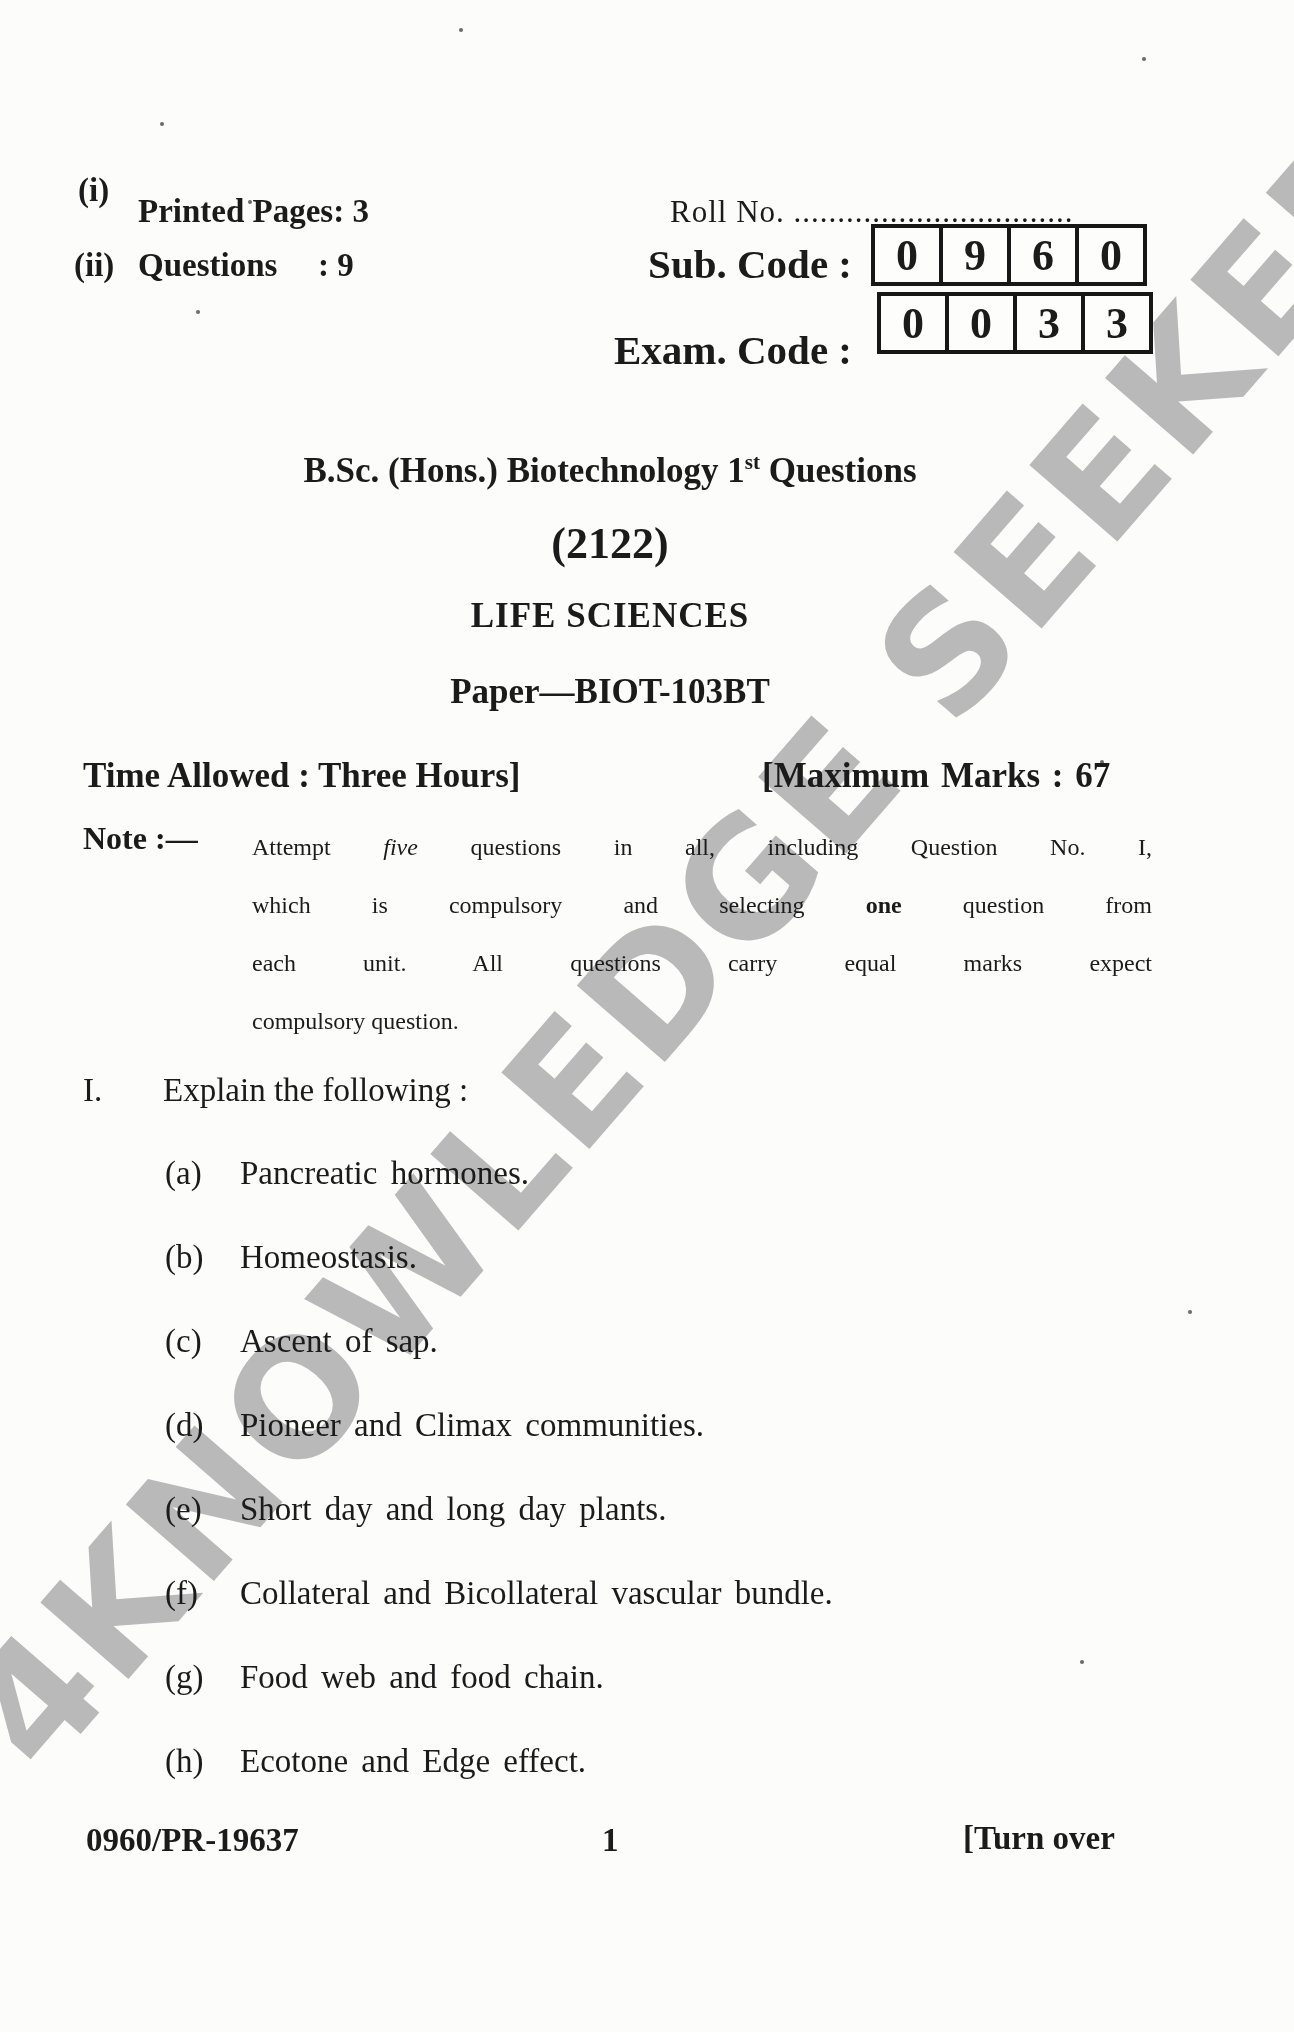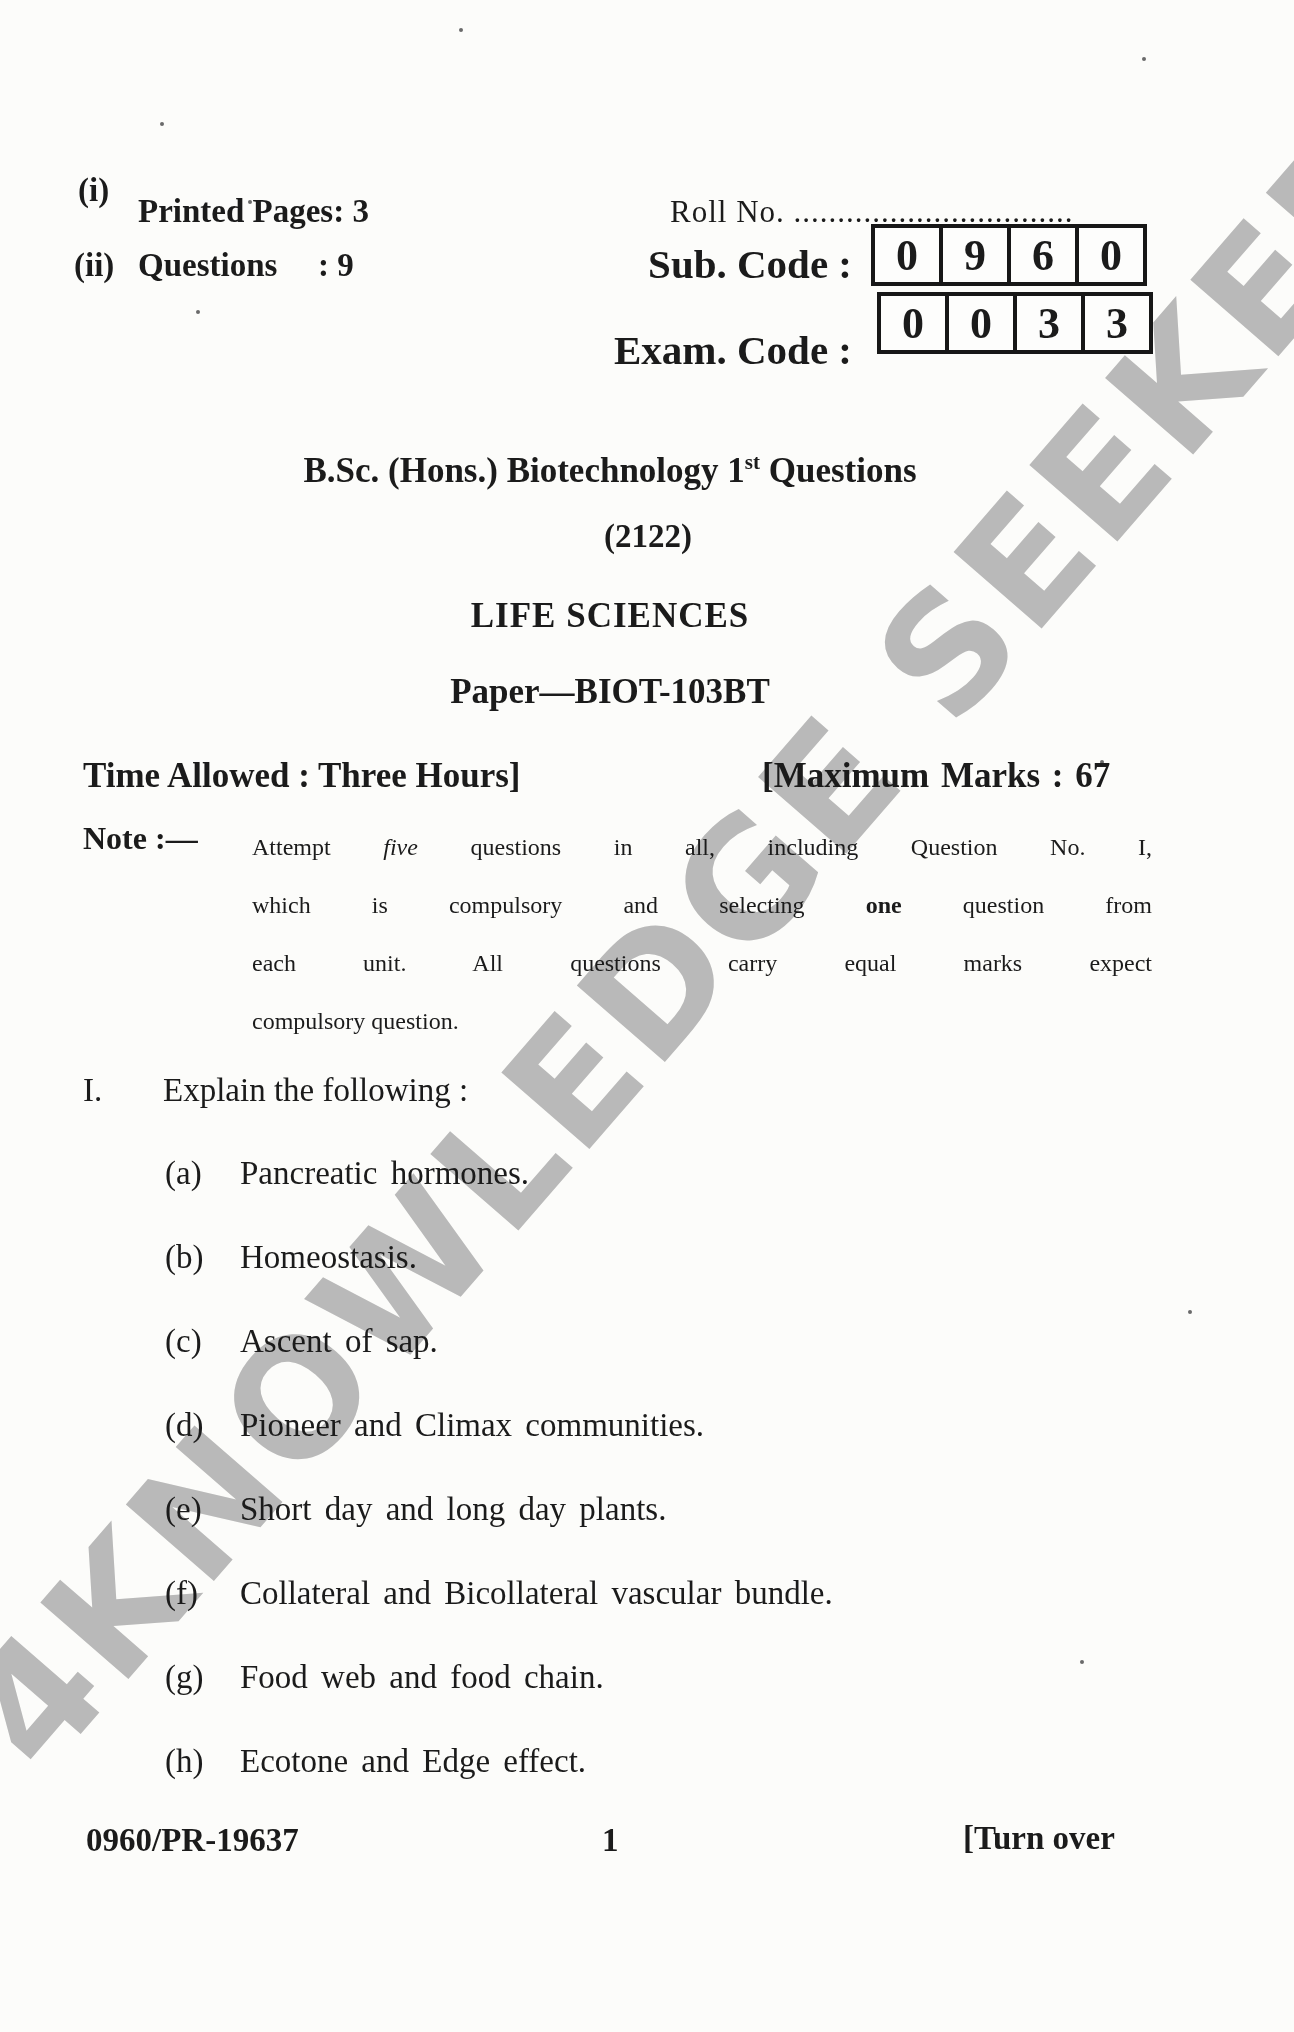--- a/index.html
+++ b/index.html
@@ -34,21 +34,21 @@
   .code-cell{
     width:64px;height:54px;border:4px solid #171717;margin-left:-4px;
     display:flex;align-items:center;justify-content:center;
     font-size:44px;font-weight:bold;background:#fdfdfc;
   }
   .code-cell:first-child{margin-left:0;}
   
   .center-block{position:absolute;left:0;width:1220px;text-align:center;white-space:nowrap;}
   .t1{font-size:35px;font-weight:bold;}
   .t1 sup{font-size:21px;}
-  .t2{font-size:33px;font-weight:bold;padding-left:38px;}
+  .t2{font-size:44px;font-weight:bold;}
   .t3{font-size:35px;font-weight:bold;letter-spacing:1px;}
   .t4{font-size:35px;font-weight:bold;}
   .tm{font-size:35px;font-weight:bold;}
   
   .note-label{font-size:32px;font-weight:bold;}
   .note-body{position:absolute;left:252px;top:818px;width:900px;font-size:24px;line-height:58px;}
   .note-line{height:58px;overflow:hidden;text-align:justify;}
   .note-line::after{content:"";display:inline-block;width:100%;}
   .note-last{height:58px;}
   .it{font-style:italic;}

